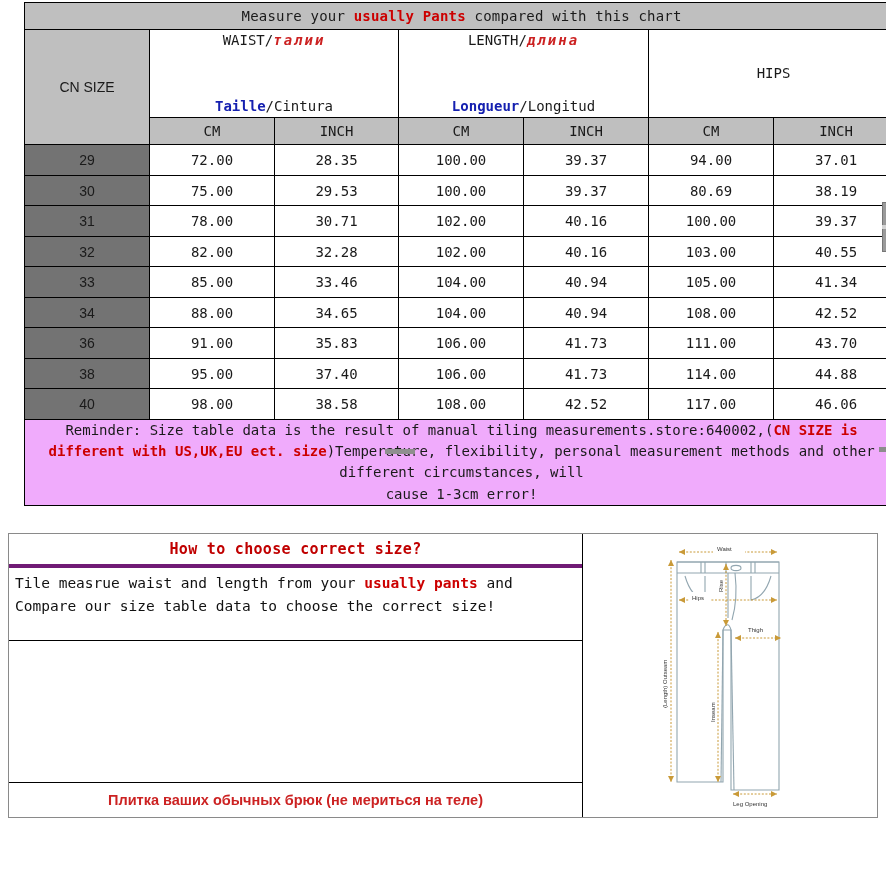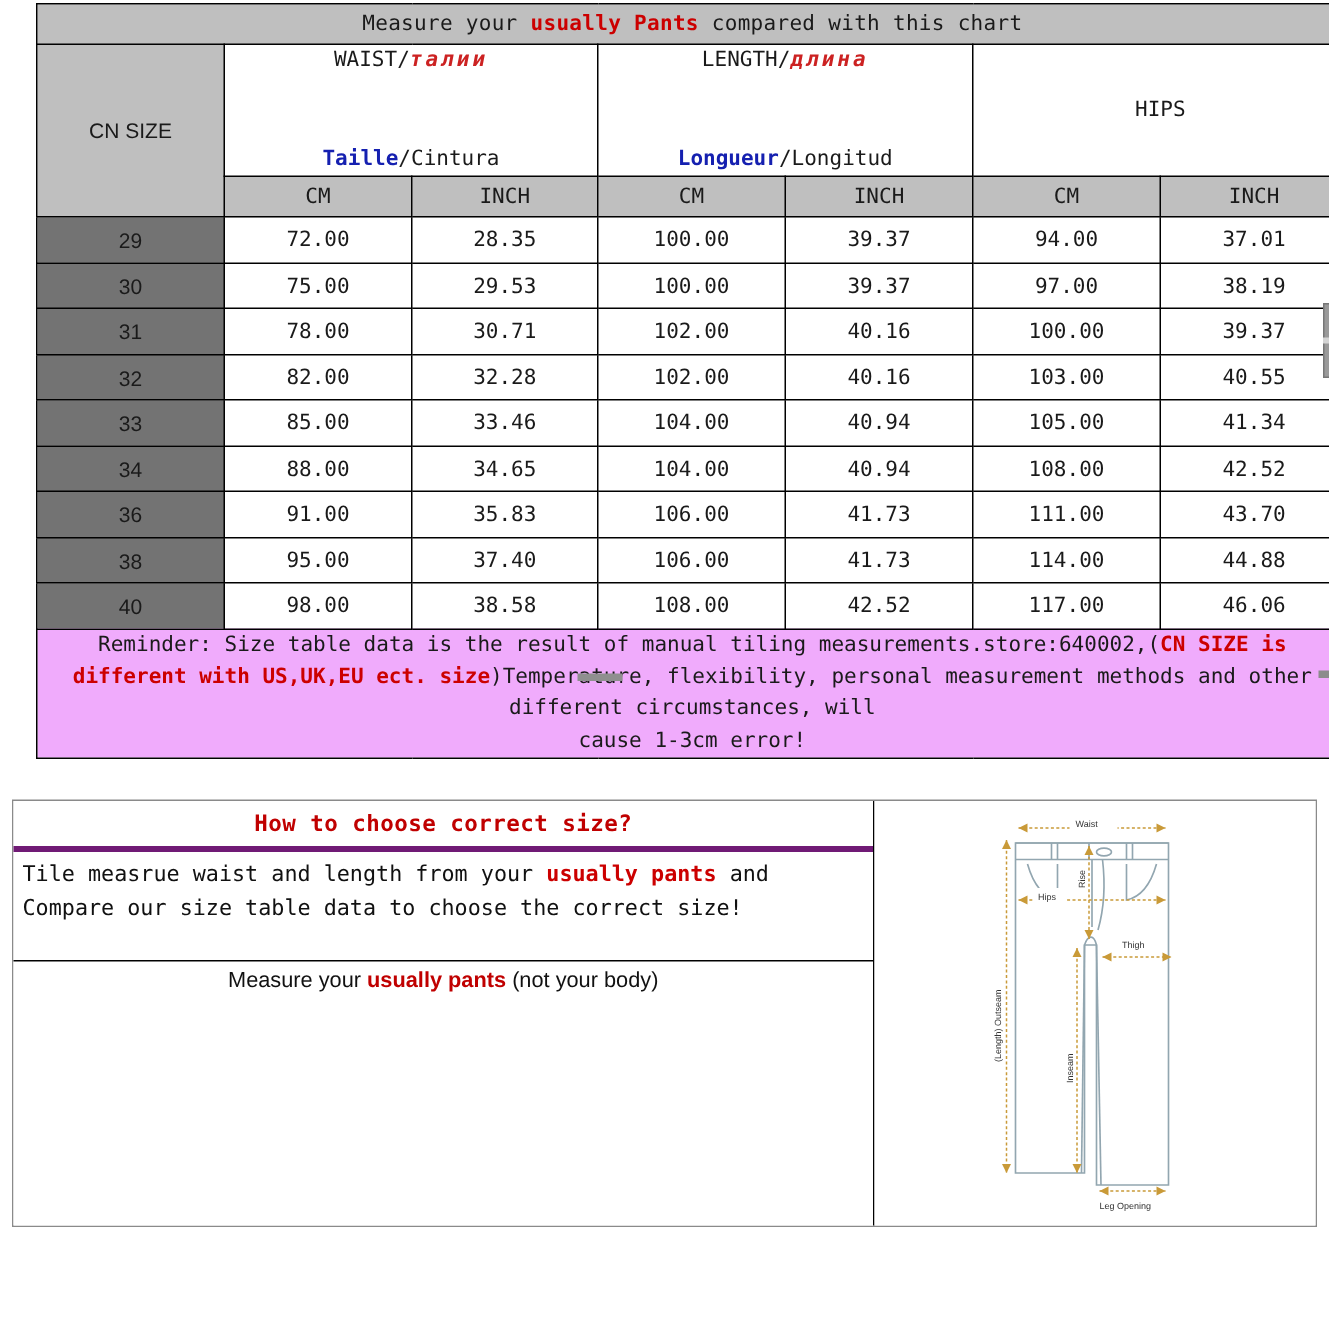--- a/index.html
+++ b/index.html
@@ -358,21 +358,21 @@
         <td class="val-cell">39.37</td>
         <td class="val-cell">94.00</td>
         <td class="val-cell">37.01</td>
       </tr>
       <tr>
         <td class="sz-cell">30</td>
         <td class="val-cell">75.00</td>
         <td class="val-cell">29.53</td>
         <td class="val-cell">100.00</td>
         <td class="val-cell">39.37</td>
-        <td class="val-cell">97.00</td>
+        <td class="val-cell">80.69</td>
         <td class="val-cell">38.19</td>
       </tr>
       <tr>
         <td class="sz-cell">31</td>
         <td class="val-cell">78.00</td>
         <td class="val-cell">30.71</td>
         <td class="val-cell">102.00</td>
         <td class="val-cell">40.16</td>
         <td class="val-cell">100.00</td>
         <td class="val-cell">39.37</td>
@@ -445,24 +445,24 @@
 <div class="scroll-dot"></div>
 <div class="tab-nub"></div>
 
 <div class="bottom-wrap">
 
   <div class="bl-panel">
     <div class="bl-title">How to choose correct size?</div>
     <div class="bl-instr"><span>Tile measrue waist and length from your </span><span class="red">usually pants</span><span> and Compare our size table data to choose the correct size!</span></div>
 
     <div class="bl-photo-area">
-      <div class="photo-cap"><span>Measure your </span><b>usually pants</b><span> (not your body)</span></div>
 
     </div>
 
+    <div class="bl-ru">Плитка ваших обычных брюк (не мериться на теле)</div>
   </div>
 
   <div class="br-panel">
     <svg class="diagram" width="250" height="272" viewBox="0 0 250 272">
       <g fill="none" stroke="#92a6b0" stroke-width="1.1">
 
         <path d="M72,22 L72,242 L118,242 L118,90 L126,90 L126,250 L174,250 L174,22 Z"></path>
 
         <path d="M72,22 L174,22 M72,33 L174,33"></path>
 

